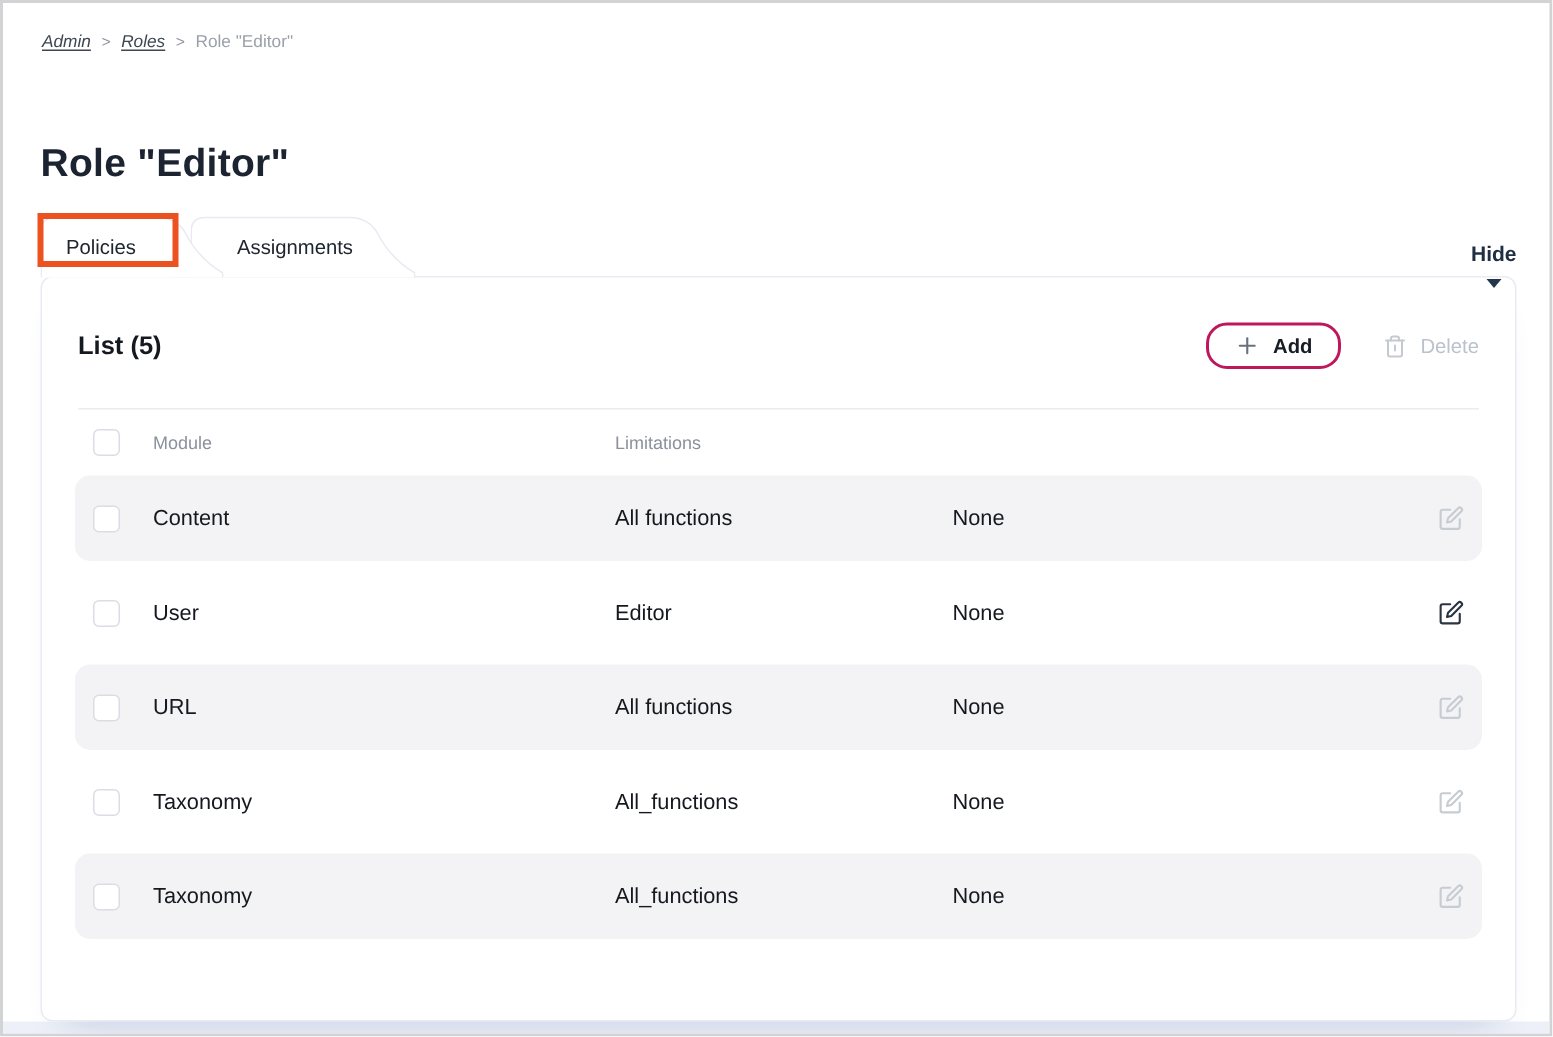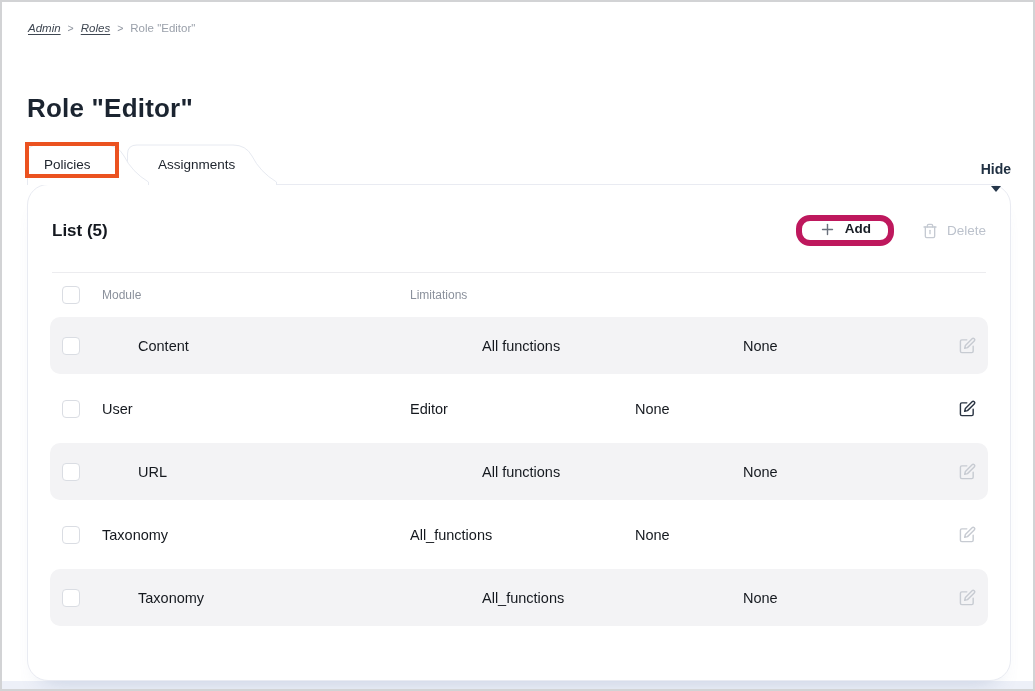--- a/index.html
+++ b/index.html
@@ -50,50 +50,50 @@
     font-size:14px;font-weight:bold;color:#203042;flex-direction:column;
   }
   .caret-down{
     width:0;height:0;border-left:5px solid transparent;border-right:5px solid transparent;
     border-top:6px solid #25364a;margin-top:2px;
   }
   
   .card{
     position:absolute;left:25px;top:182px;width:984px;height:497px;
     box-sizing:border-box;background:#fff;
-    border:1px solid #e9ebf2;border-radius:21px;
+    border:1px solid #e9ebf2;border-radius:8px;
     box-shadow:0 16px 22px -16px rgba(96,118,166,.30);
     z-index:1;padding:0 22px;
   }
   .card-head{
     display:flex;justify-content:space-between;align-items:center;
     padding:30px 2px 26px 2px;
   }
   .list-title{font-size:17px;font-weight:bold;color:#14181f;}
   .head-actions{display:flex;align-items:center;gap:28px;}
   .btn-add{
-    display:inline-flex;align-items:flex-start;gap:9px;height:31px;padding:0 17px;
-    background:#fff;border:6px solid #be185d;border-radius:14px;cursor:pointer;
+    display:inline-flex;align-items:center;gap:9px;height:31px;padding:0 17px;
+    background:#fff;border:2px solid #be185d;border-radius:14px;cursor:pointer;
     font-family:inherit;font-size:13.5px;font-weight:bold;color:#181d25;
   }
   .btn-add .icon{color:#6a717c;display:flex;}
   .btn-delete{
     display:inline-flex;align-items:center;gap:9px;background:none;border:none;
     font-family:inherit;font-size:13.5px;color:#bcc2cc;cursor:default;padding:0;
   }
   .btn-delete .icon{color:#c5cad2;display:flex;}
   .divider{height:1px;background:#ececef;margin:0 2px;}
   
   .thead,.trow{
     display:grid;grid-template-columns:40px 308px 225px 1fr 40px;
     align-items:center;padding:0 12px;box-sizing:border-box;
   }
   .thead{height:44px;color:#8b919c;font-size:12px;}
   .trow{height:57px;margin-bottom:6px;border-radius:10px;font-size:14.5px;color:#15191f;}
-  .trow.shade{background:#f3f3f5;gap:36px;}
+  .trow.shade{background:#f3f3f5;}
   .cb{
     width:16px;height:16px;background:#fff;border:1px solid #dadde3;border-radius:4px;
     display:inline-block;cursor:pointer;
   }
   .editbtn{
     background:none;border:none;padding:0;margin-left:auto;cursor:pointer;
     color:#c7cbd2;display:flex;align-items:center;
   }
   .editbtn.dark{color:#2a3442;}
   .footer-strip{

